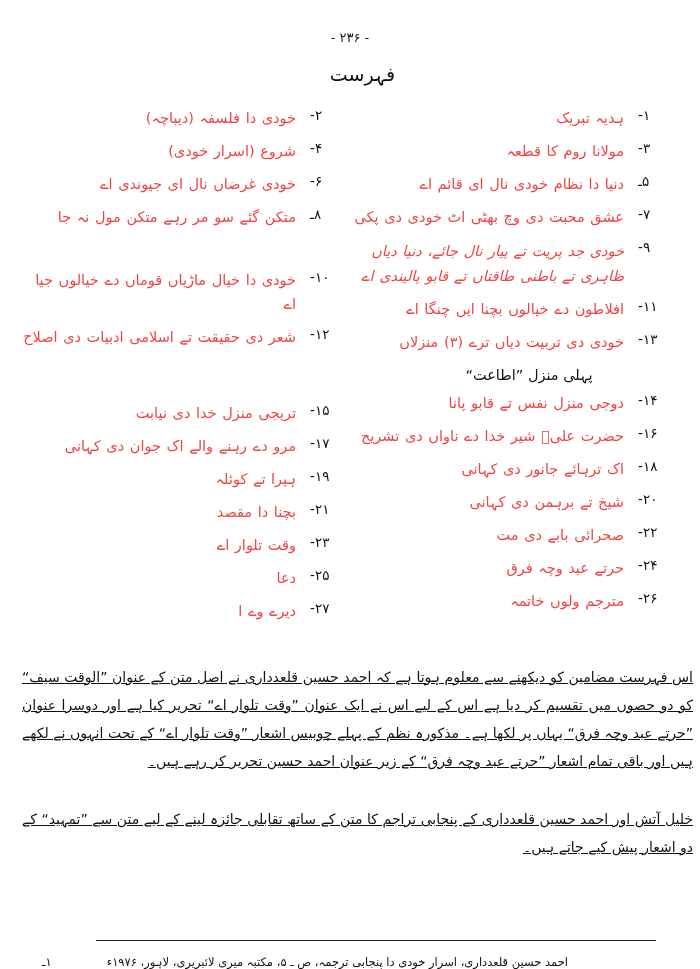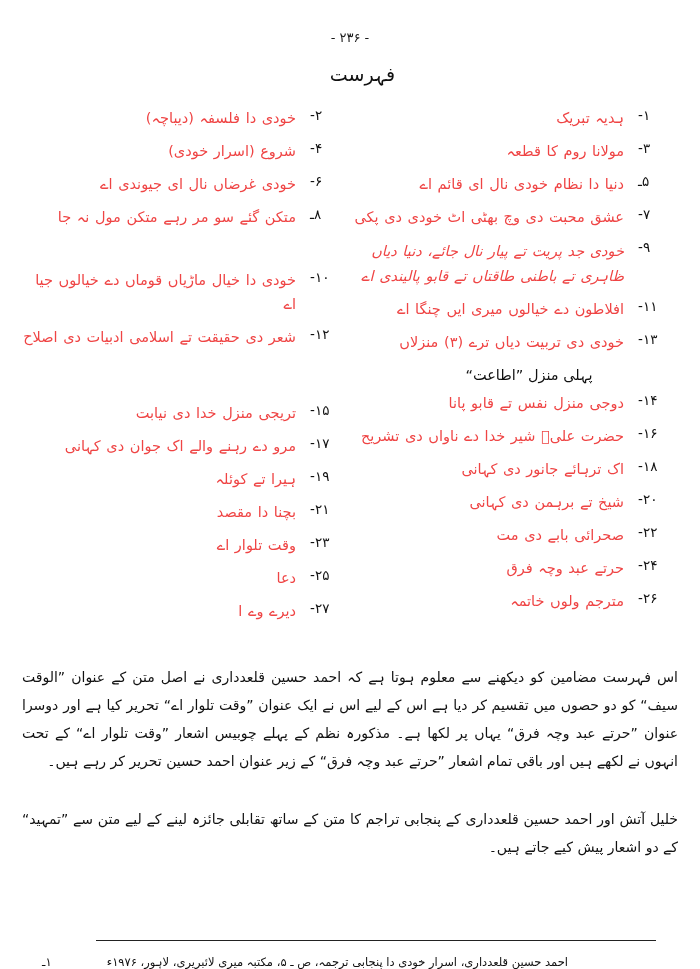--- a/index.html
+++ b/index.html
@@ -95,22 +95,23 @@
     margin: 12px 0 9px 0;
     padding-left: 30px;
     color: #111;
     direction: rtl;
   }
   .spacer-30 { height: 30px; }
   .spacer-44 { height: 44px; }
 
   
   .body-text {
-    margin: 30px 22px 0 22px;
-    direction: rtl;
+    margin: 30px 7px 0 22px;
+    direction: rtl;
+    text-decoration: underline;
   }
   .para {
     font-size: 14px;
     line-height: 2.0;
     text-align: justify;
     text-align-last: right;
     color: #111;
     margin-bottom: 18px;
     direction: rtl;
   }
@@ -190,21 +191,21 @@
             <span class="toc-text">عشق محبت دی وچ بھٹی اٹ خودی دی پکی</span>
           </div>
 
           <div class="toc-entry">
             <span class="toc-num">۹-</span>
             <span class="toc-text wrap2">خودی جد پریت تے پیار نال جائے، دنیا دیاں ظاہری تے باطنی طاقتاں تے قابو پالیندی اے</span>
           </div>
 
           <div class="toc-entry">
             <span class="toc-num">۱۱-</span>
-            <span class="toc-text">افلاطون دے خیالوں میری ایں چنگا اے</span>
+            <span class="toc-text">افلاطون دے خیالوں بچنا ایں چنگا اے</span>
           </div>
 
           <div class="toc-entry">
             <span class="toc-num">۱۳-</span>
             <span class="toc-text">خودی دی تربیت دیاں ترے (۳) منزلاں</span>
           </div>
 
           <div class="toc-sub">پہلی منزل ”اطاعت“</div>
 
           <div class="toc-entry">

